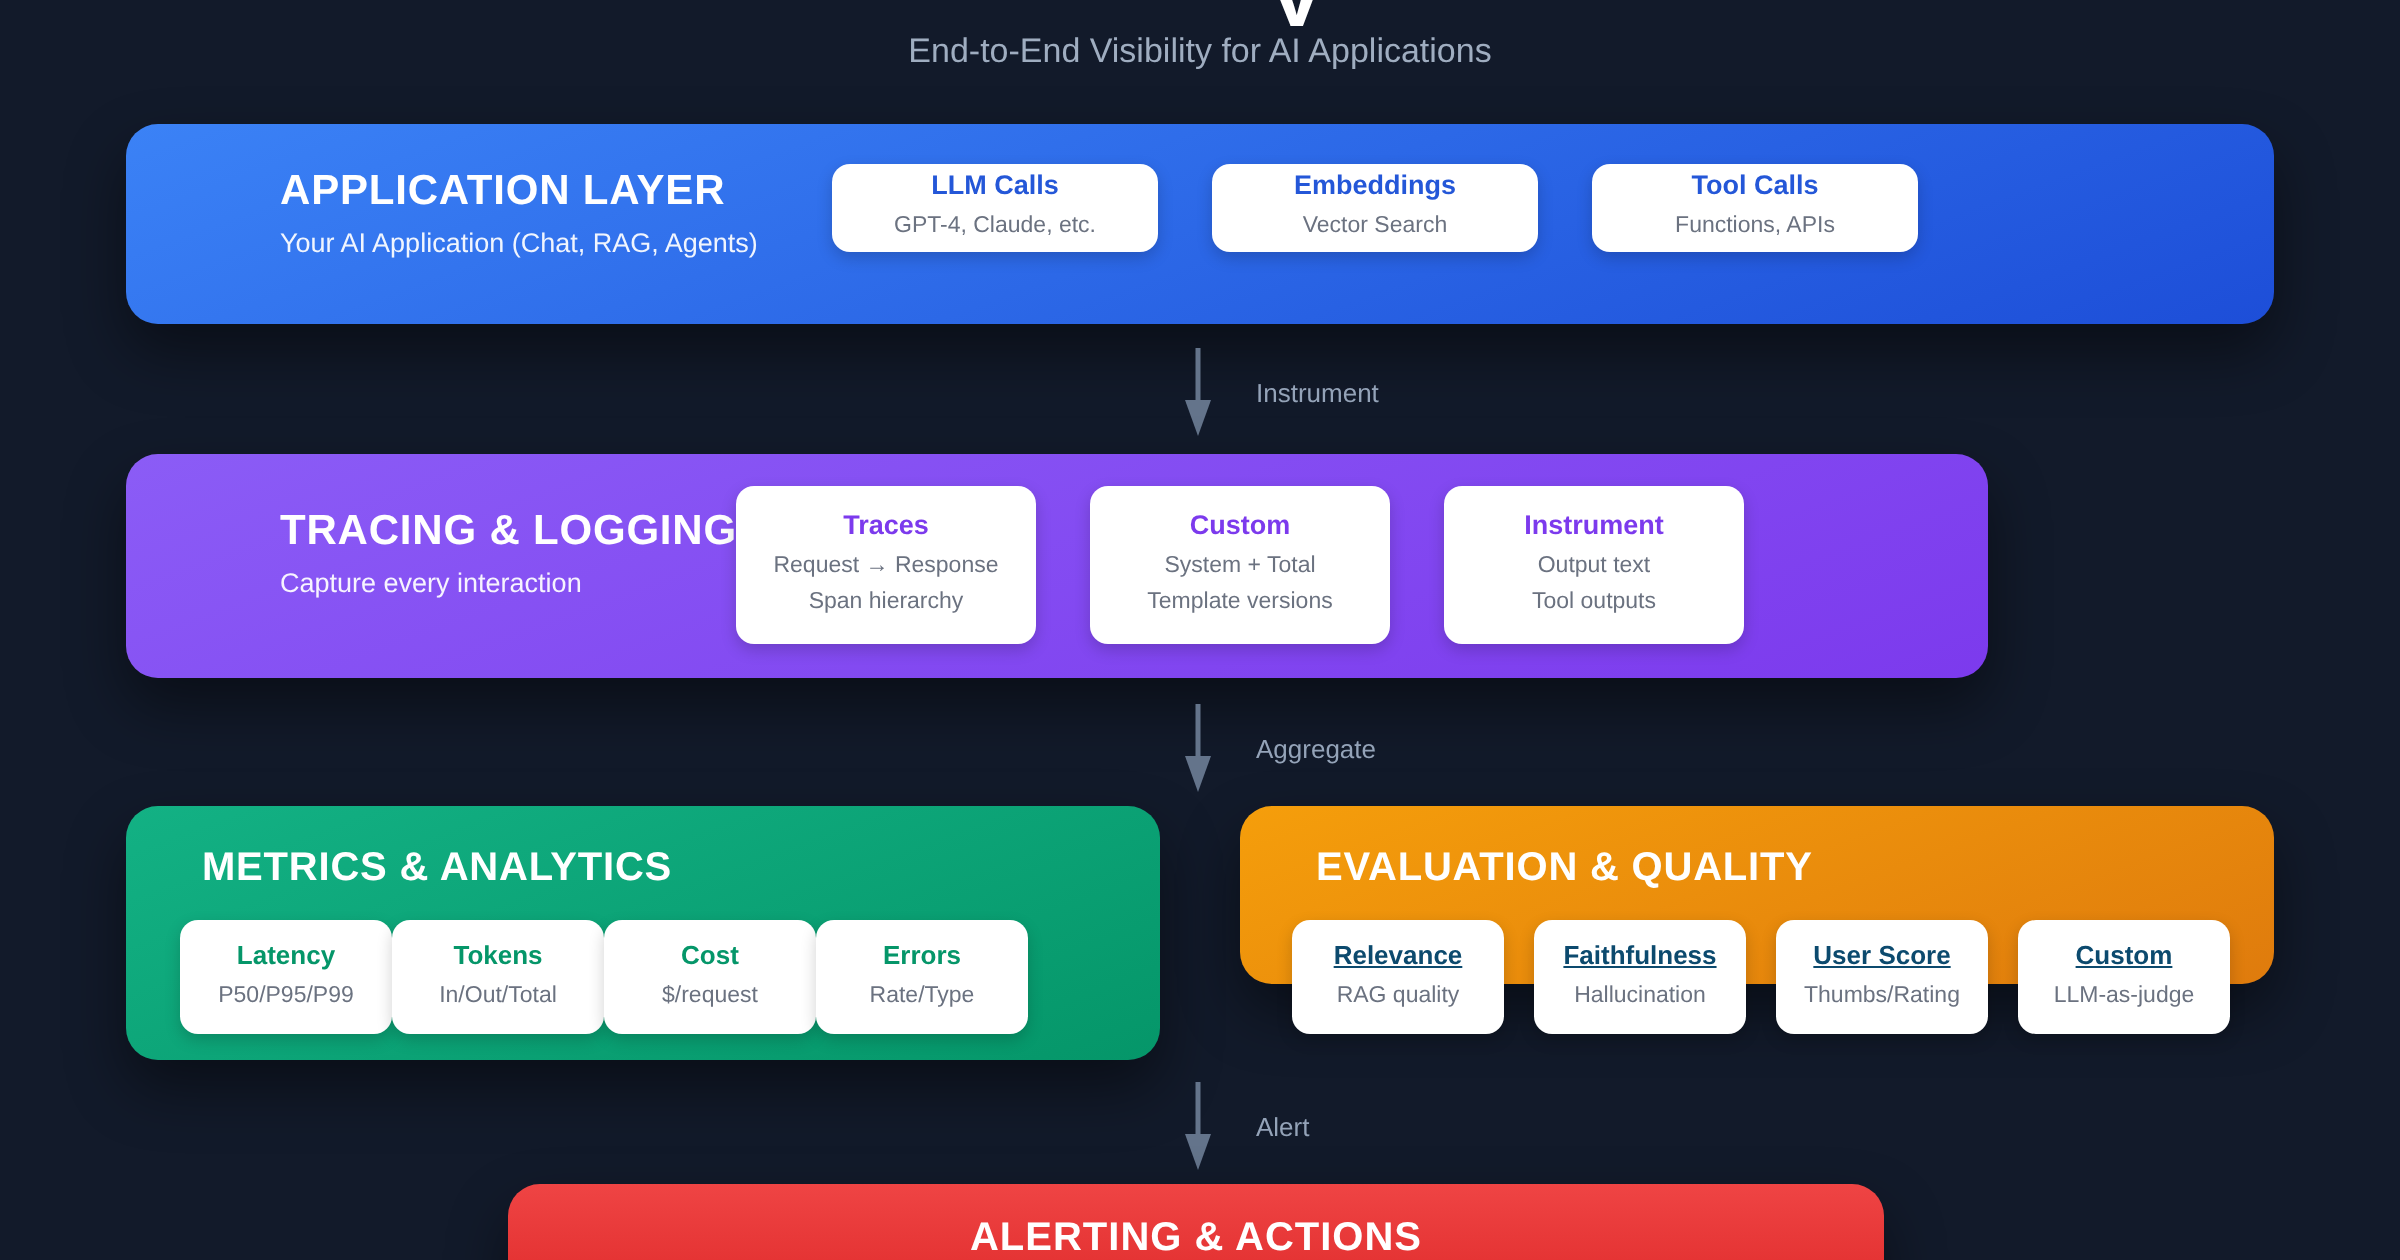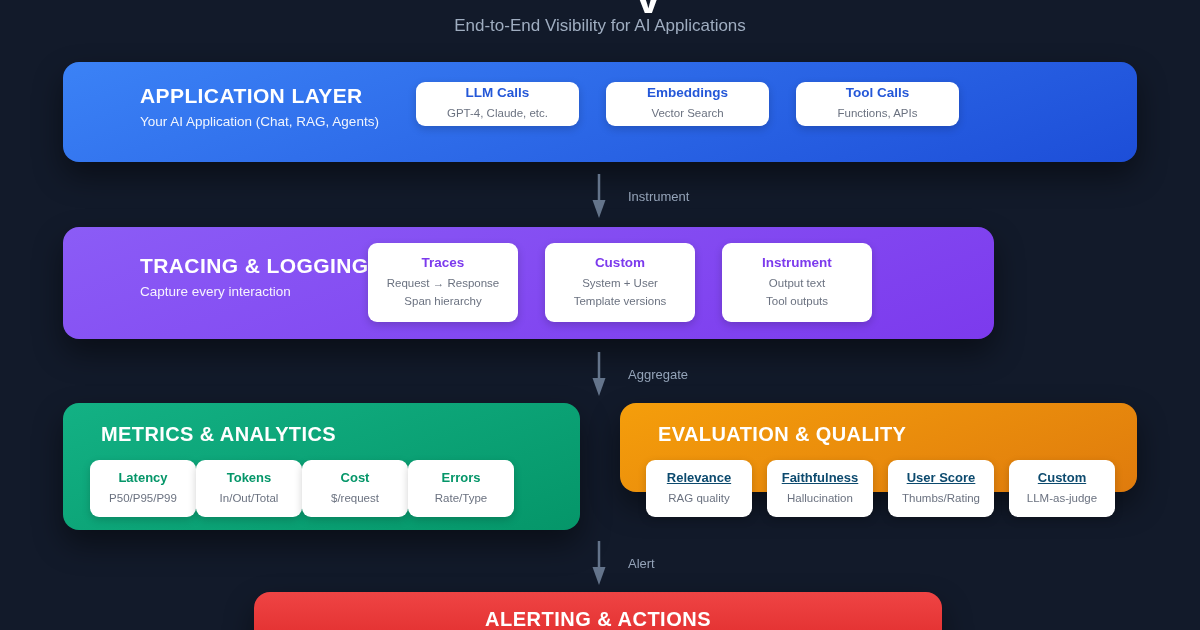--- a/index.html
+++ b/index.html
@@ -116,21 +116,21 @@
       <p class="layer-sub">Capture every interaction</p>
     </div>
     <div class="cards">
       <div class="card">
         <div class="card-title">Traces</div>
         <div class="card-line">Request → Response</div>
         <div class="card-line">Span hierarchy</div>
       </div>
       <div class="card">
         <div class="card-title">Custom</div>
-        <div class="card-line">System + User</div>
+        <div class="card-line">System + Total</div>
         <div class="card-line">Template versions</div>
       </div>
       <div class="card">
         <div class="card-title">Instrument</div>
         <div class="card-line">Output text</div>
         <div class="card-line">Tool outputs</div>
       </div>
     </div>
   </section>
 

